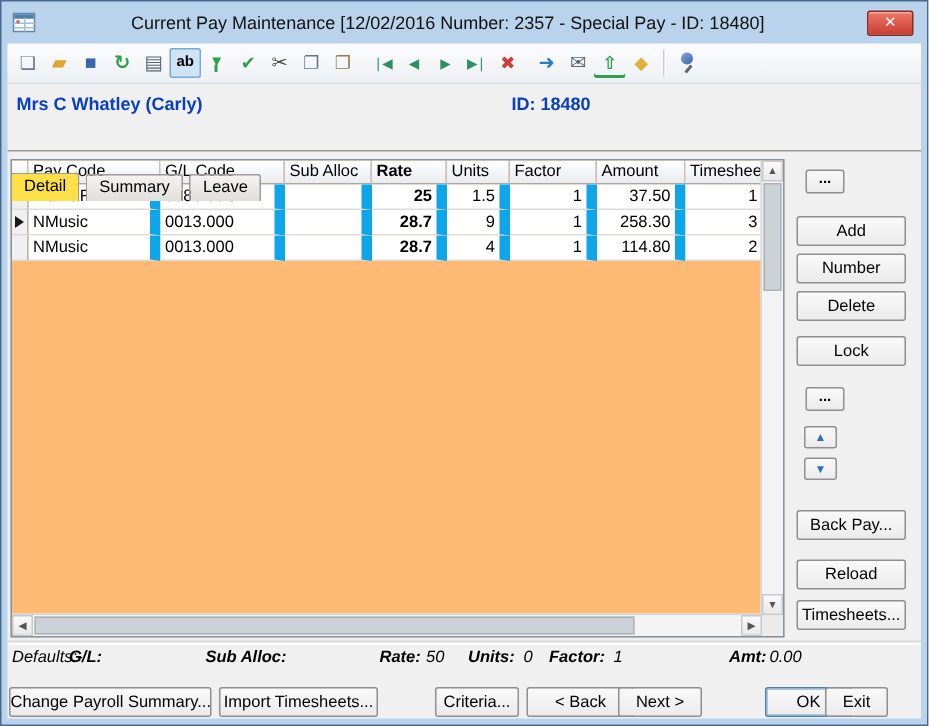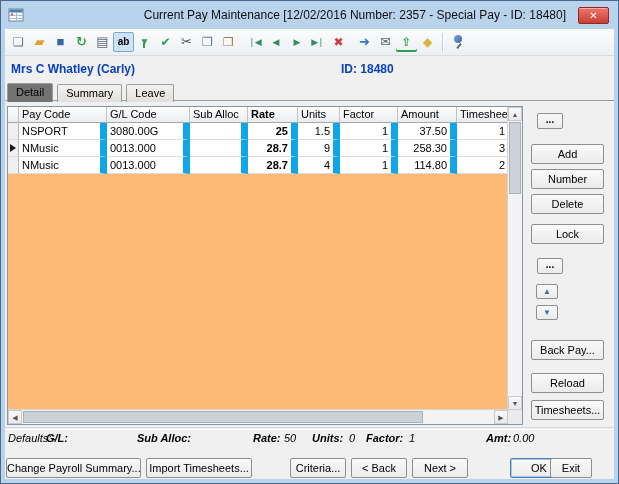--- a/index.html
+++ b/index.html
@@ -1,21 +1,21 @@
 <!DOCTYPE html>
 <html><head>
 <meta charset="utf-8">
 <style>
   html,body{margin:0;padding:0;}
   body{position:relative;width:619px;height:484px;overflow:hidden;background:#fff;
        font-family:"Liberation Sans","DejaVu Sans",sans-serif;font-size:11px;color:#000;}
   .window{position:absolute;inset:0;background:#b9d3ec;border:1px solid #49688e;box-sizing:border-box;}
   .titlebar{position:absolute;top:0;left:0;right:0;height:28px;}
   .app-icon{position:absolute;left:7px;top:6px;width:16px;height:16px;}
-  .title{position:absolute;left:30px;right:52px;top:7px;text-align:right;font-size:12px;color:#101010;
+  .title{position:absolute;left:30px;right:52px;top:7px;text-align:center;font-size:12px;color:#101010;
          white-space:nowrap;overflow:hidden;}
   .close-btn{position:absolute;right:9px;top:6px;width:31px;height:17px;
              background:linear-gradient(#ee7668,#c93f34);border:1px solid #8e2a22;border-radius:2px;
              color:#fff;font-size:10px;font-weight:bold;line-height:15px;text-align:center;
              box-shadow:inset 0 1px 0 rgba(255,255,255,.4);box-sizing:border-box;}
   .content{position:absolute;top:28px;left:4px;right:4px;bottom:4px;background:#f0f0f0;overflow:hidden;}
 
   
   .toolbar{position:absolute;top:0;left:0;right:0;height:27px;
            background:linear-gradient(#fbfcfd,#edf0f3);border-bottom:1px solid #d8dde3;
@@ -51,21 +51,21 @@
   
   .emp-name{position:absolute;top:33px;left:6px;color:#0a40c0;font-weight:bold;font-size:12px;}
   .emp-id{position:absolute;top:33px;left:336px;color:#0a40c0;font-weight:bold;font-size:12px;}
 
   
   .tabline{position:absolute;top:71px;left:0;right:0;border-top:1px solid #9b9b9b;z-index:1;}
   .tabs{position:absolute;top:54px;left:2px;height:19px;z-index:3;}
   .tab{display:inline-block;height:18px;line-height:17px;padding:0 8px;border:1px solid #9b9b9b;border-bottom:none;
        border-radius:2px 2px 0 0;background:linear-gradient(#f4f3f1,#e2dfdb);margin-right:1px;vertical-align:bottom;
        box-sizing:border-box;}
-  .tab.active{background:#737373;height:19px;position:relative;z-index:4;}
+  .tab.active{background:#fde047;height:19px;position:relative;z-index:4;margin-top:32px;}
 
   
   .grid{position:absolute;left:2px;top:77px;width:516px;height:319px;background:#fdba74;
         border:1px solid #8296ab;box-sizing:border-box;overflow:hidden;}
   .ghead{position:absolute;top:0;left:0;height:16px;display:flex;}
   .gh{box-sizing:border-box;border-right:1px solid #c2c2c2;border-bottom:1px solid #a8a8a8;
       background:linear-gradient(#ffffff,#e9ebee);padding:1px 0 0 3px;overflow:hidden;white-space:nowrap;}
   .grow{position:absolute;left:0;display:flex;height:17px;}
   .gc{box-sizing:border-box;border-right:7px solid #0ea5e9;border-bottom:1px solid #dcdcdc;
       line-height:16px;padding-left:3px;overflow:hidden;white-space:nowrap;background:#fff;}
@@ -245,19 +245,19 @@
       <span class="dl" style="left:344px" data-name="units-value">0</span>
       <span class="dl b" style="left:361px" data-name="factor-label">Factor:</span>
       <span class="dl" style="left:404px" data-name="factor-value">1</span>
       <span class="dl b" style="left:481px" data-name="amt-label">Amt:</span>
       <span class="dl" style="left:508px" data-name="amt-value">0.00</span>
     </div>
 
     <span class="btn" style="left:141px;top:429px;width:106px" data-name="import-timesheets-button">Import Timesheets...</span>
     <span class="btn" style="left:1px;top:429px;width:135px" data-name="change-payroll-summary-button">Change Payroll Summary...</span>
     <span class="btn" style="left:285px;top:429px;width:56px" data-name="criteria-button">Criteria...</span>
-    <span class="btn" style="left:346px;top:429px;width:56px" data-name="back-button">&lt; Back</span>
+    <span class="btn" style="left:346px;top:429px;width:72px" data-name="back-button">&lt; Back</span>
     <span class="btn" style="left:407px;top:429px;width:56px" data-name="next-button">Next &gt;</span>
     <span class="btn default" style="left:481px;top:429px;width:58px" data-name="ok-button">OK</span>
     <span class="btn" style="left:545px;top:429px;width:42px" data-name="exit-button">Exit</span>
 
   </div>
 </div>
 
 </body></html>

